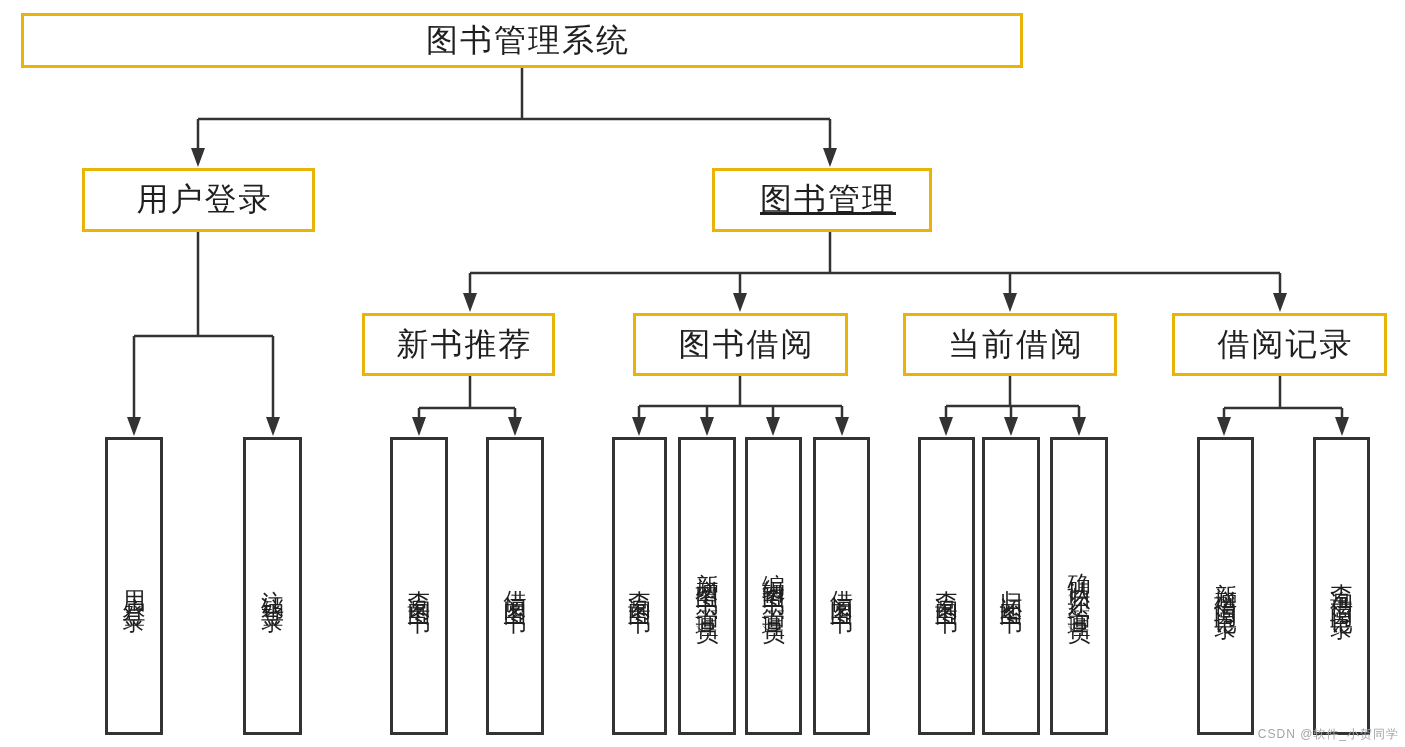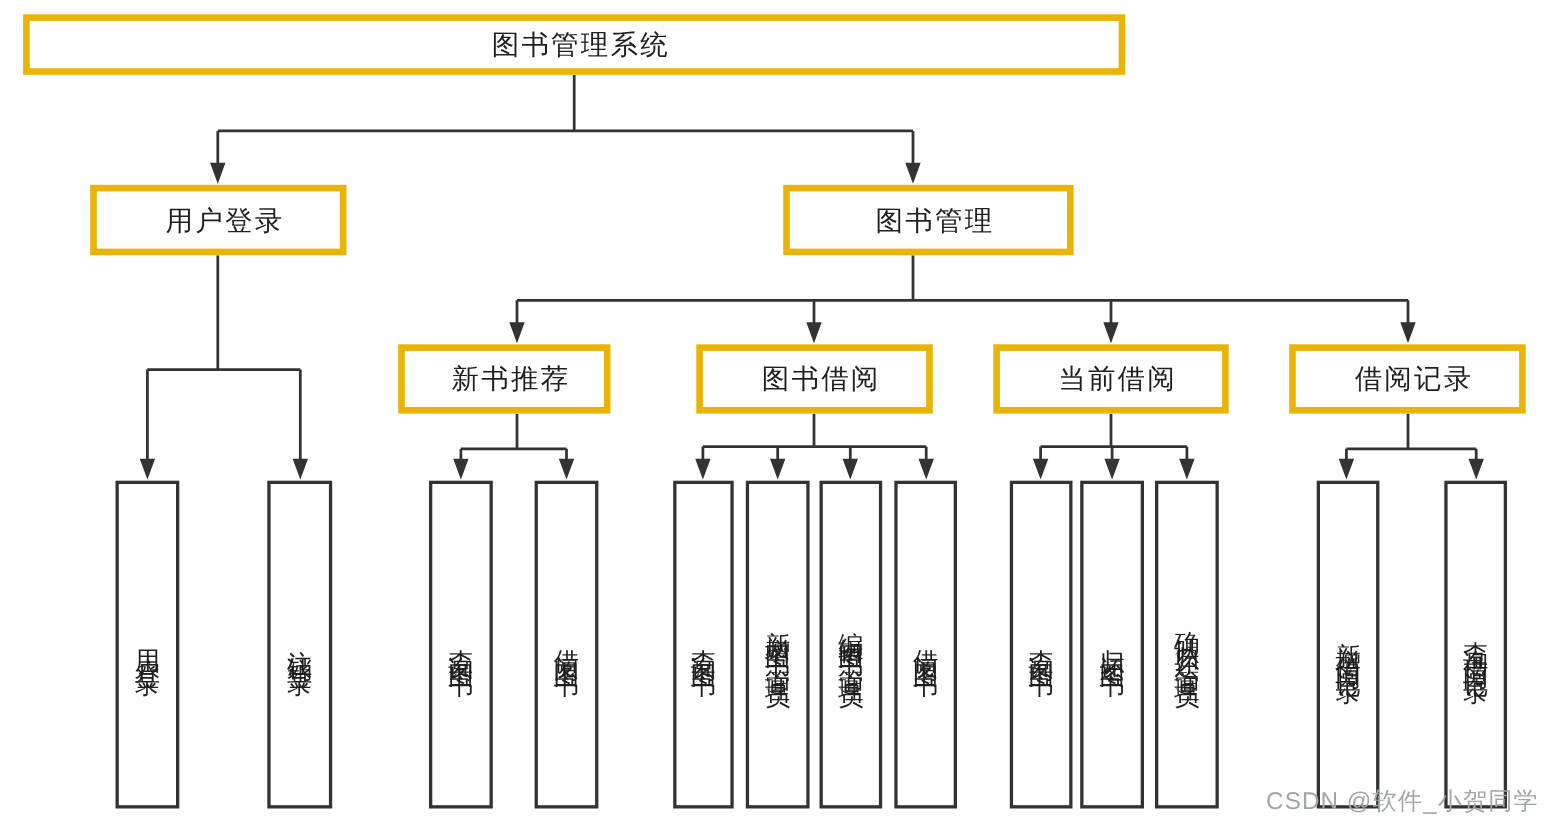--- a/index.html
+++ b/index.html
@@ -17,26 +17,26 @@
   }
   #connectors {
     position: absolute;
     left: 0;
     top: 0;
     pointer-events: none;
   }
   .node {
     position: absolute;
     box-sizing: border-box;
-    border: 6px solid #eab308;
+    border: 3px solid #eab308;
     background: #ffffff;
     display: flex;
     align-items: center;
     justify-content: center;
-    font-size: 25px;
+    font-size: 32px;
     letter-spacing: 2px;
     color: #1f1f1f;
     z-index: 2;
     padding-left: 12px;
   }
   .leaf {
     position: absolute;
     box-sizing: border-box;
     border: 3px solid #333333;
     background: #ffffff;
@@ -50,21 +50,21 @@
     line-height: 1;
     color: #1f1f1f;
     z-index: 2;
     top: 437px;
     height: 298px;
   }
   .watermark {
     position: absolute;
     right: 6px;
     bottom: 4px;
-    font-size: 22px;
+    font-size: 12px;
     color: #a1a6aa;
     letter-spacing: 1px;
     z-index: 3;
     white-space: nowrap;
   }
 </style>
 </head>
 <body>
 
 <div id="stage">
@@ -85,21 +85,21 @@
              M639 436L632 417L646 417Z M707 436L700 417L714 417Z
              M773 436L766 417L780 417Z M842 436L835 417L849 417Z
              M946 436L939 417L953 417Z M1011 436L1004 417L1018 417Z
              M1079 436L1072 417L1086 417Z
              M1224 436L1217 417L1231 417Z M1342 436L1335 417L1349 417Z"></path>
   </svg>
 
   <div class="node" style="left:21px; top:13px; width:1002px; height:55px;">图书管理系统</div>
 
   <div class="node" style="left:82px; top:168px; width:233px; height:64px;">用户登录</div>
-  <div class="node" style="left:712px; top:168px; width:264px; height:64px;">图书管理</div>
+  <div class="node" style="left:712px; top:168px; width:220px; height:64px;text-decoration:underline;">图书管理</div>
 
   <div class="node" style="left:362px; top:313px; width:193px; height:63px;">新书推荐</div>
   <div class="node" style="left:633px; top:313px; width:215px; height:63px;text-align:right;">图书借阅</div>
   <div class="node" style="left:903px; top:313px; width:214px; height:63px;">当前借阅</div>
   <div class="node" style="left:1172px; top:313px; width:215px; height:63px;">借阅记录</div>
 
   <div class="leaf" style="left:105px; width:58px;">用户登录</div>
   <div class="leaf" style="left:243px; width:59px;">注销登录</div>
 
   <div class="leaf" style="left:390px; width:58px;">查询图书</div>

